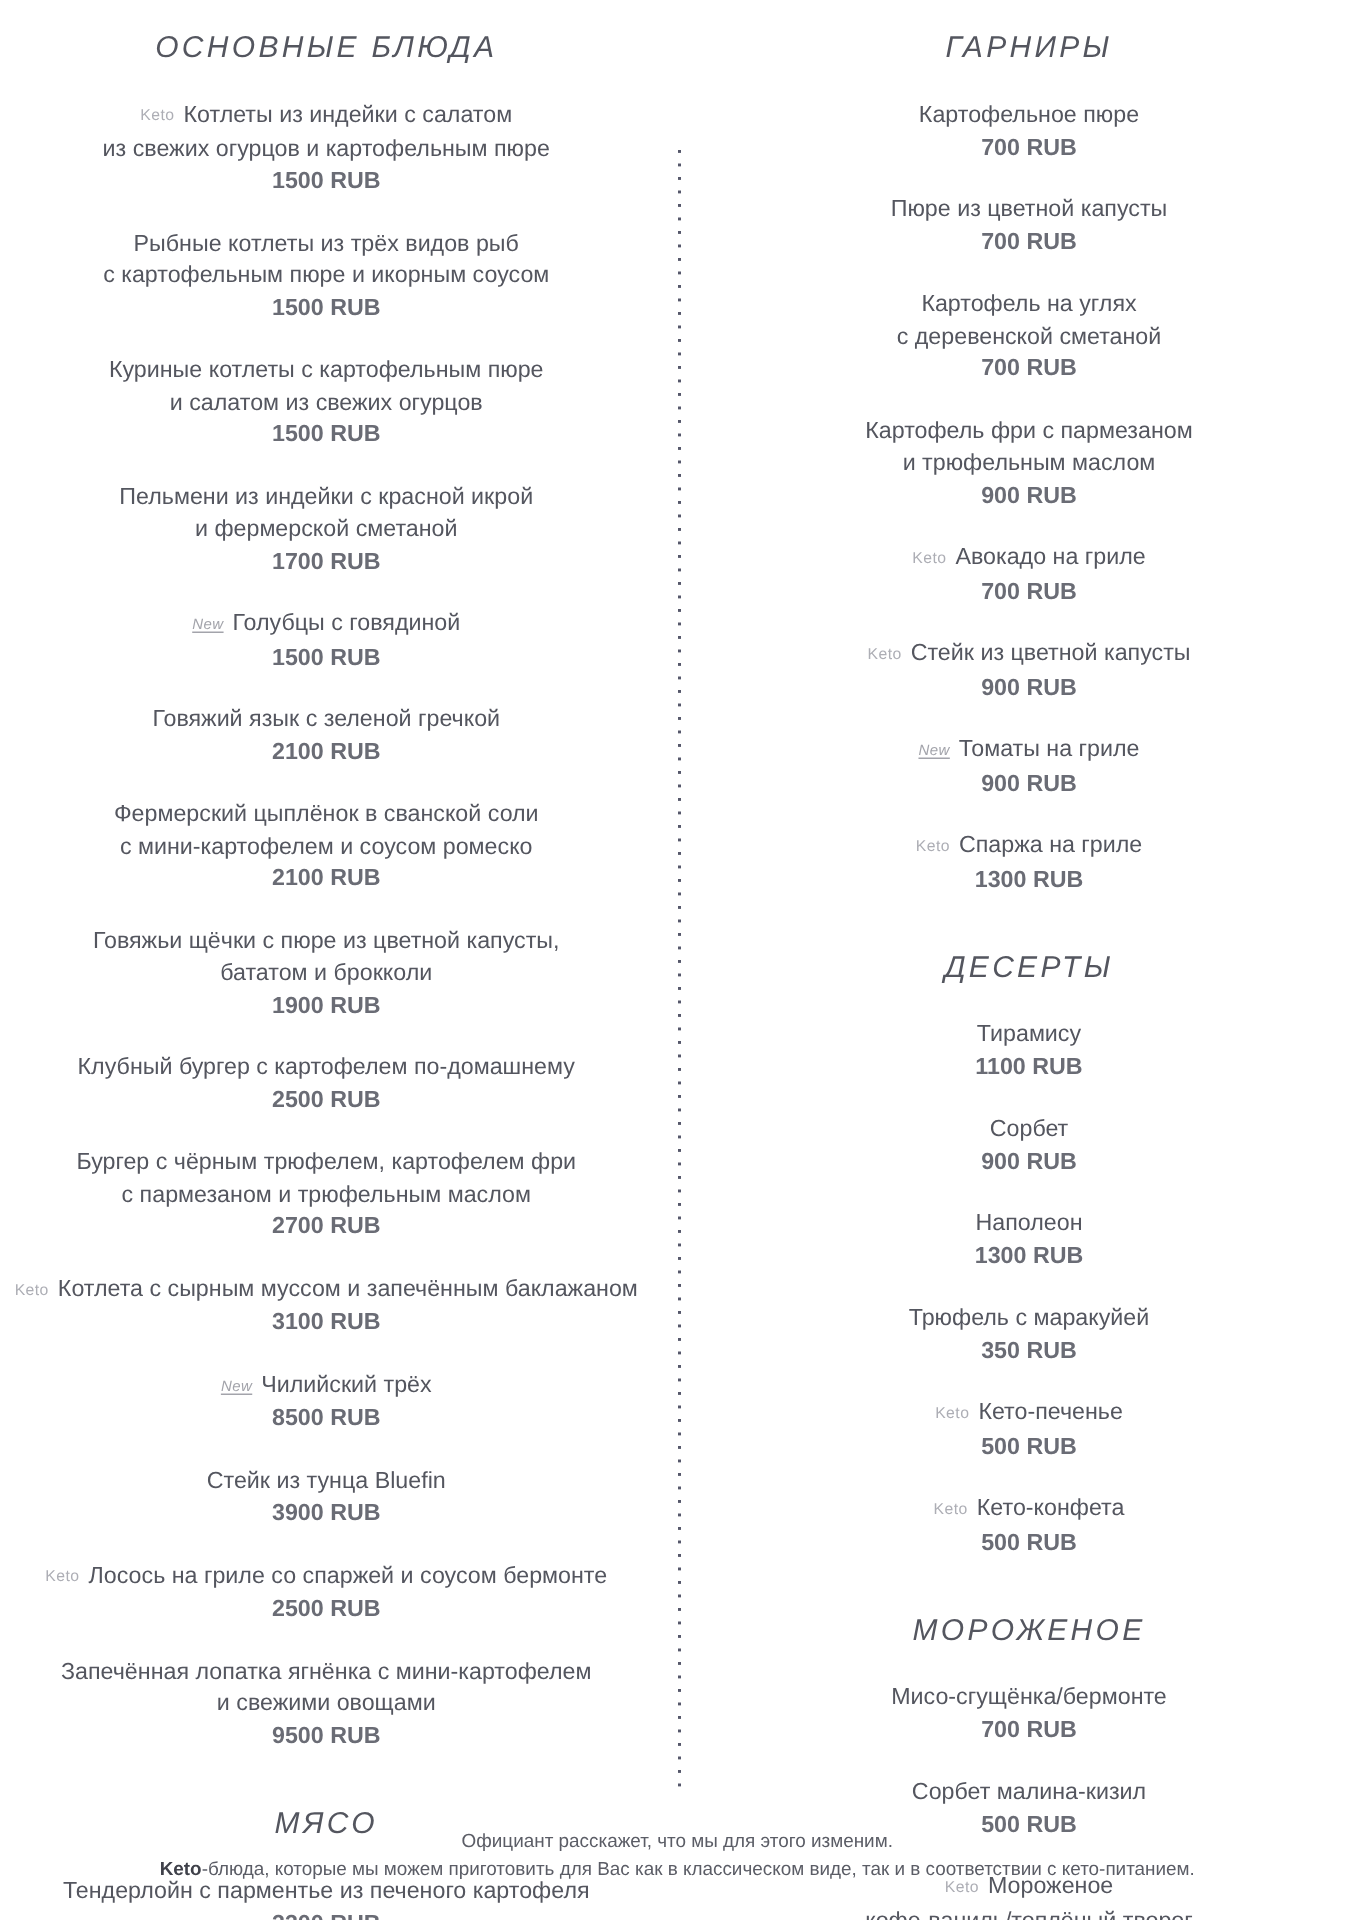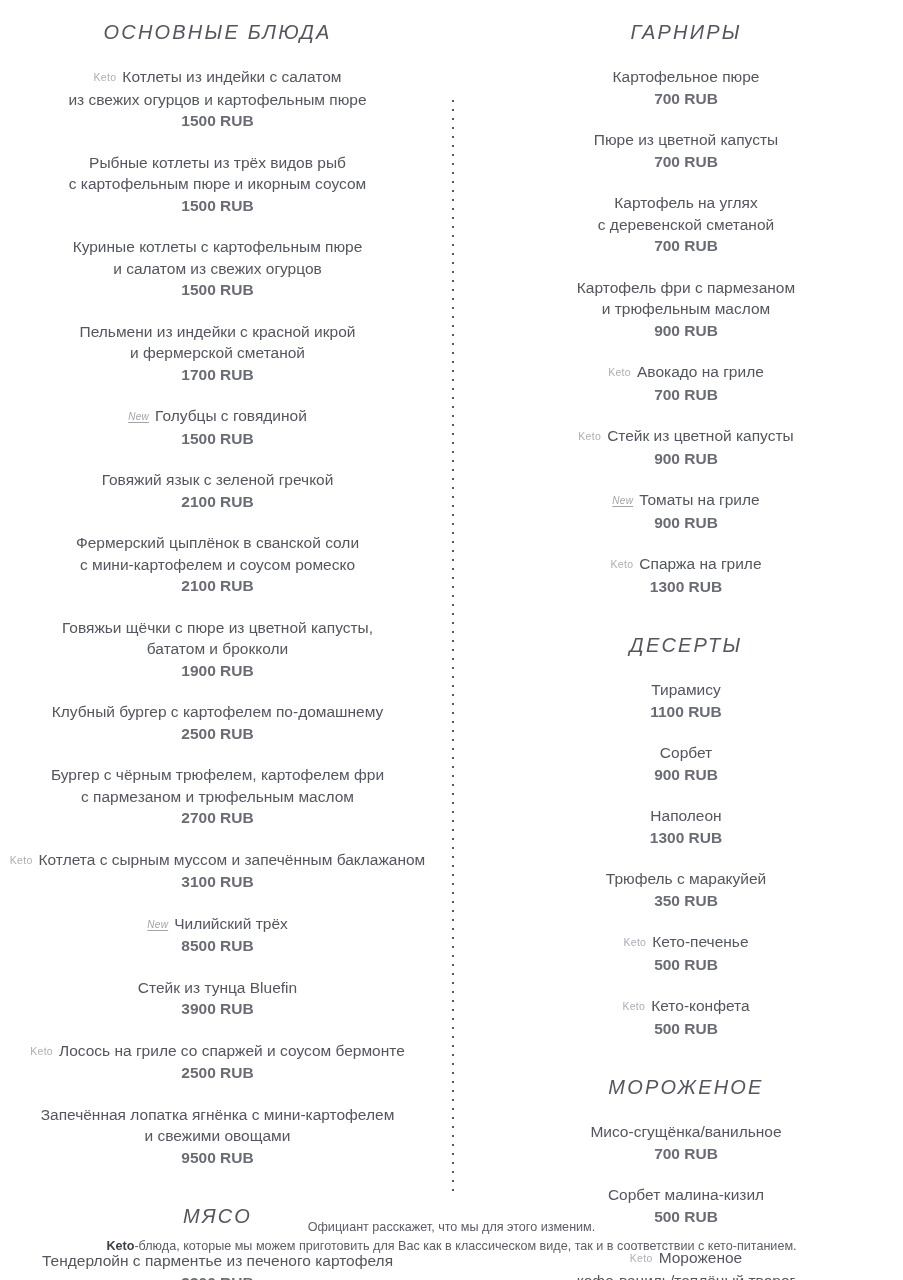--- a/index.html
+++ b/index.html
@@ -280,21 +280,21 @@
             <li class="item">
               <div class="item-name"><span class="badge">Keto</span><span>Кето-конфета</span></div>
               <div class="item-price">500 RUB</div>
             </li>
           </ul>
         </div>
         <div class="section" style="margin-top: 36px;">
           <div class="section-title">МОРОЖЕНОЕ</div>
           <ul class="items" style="margin-top: 22px;">
             <li class="item">
-              <div class="item-name"><span>Мисо-сгущёнка/ванильное</span></div>
+              <div class="item-name"><span>Мисо-сгущёнка/бермонте</span></div>
               <div class="item-price">700 RUB</div>
             </li>
             <li class="item">
               <div class="item-name"><span>Сорбет малина-кизил</span></div>
               <div class="item-price">500 RUB</div>
             </li>
             <li class="item">
               <div class="item-name"><span class="badge">Keto</span><span>Мороженое
 кофе-ваниль/топлёный творог</span></div>
             </li>

